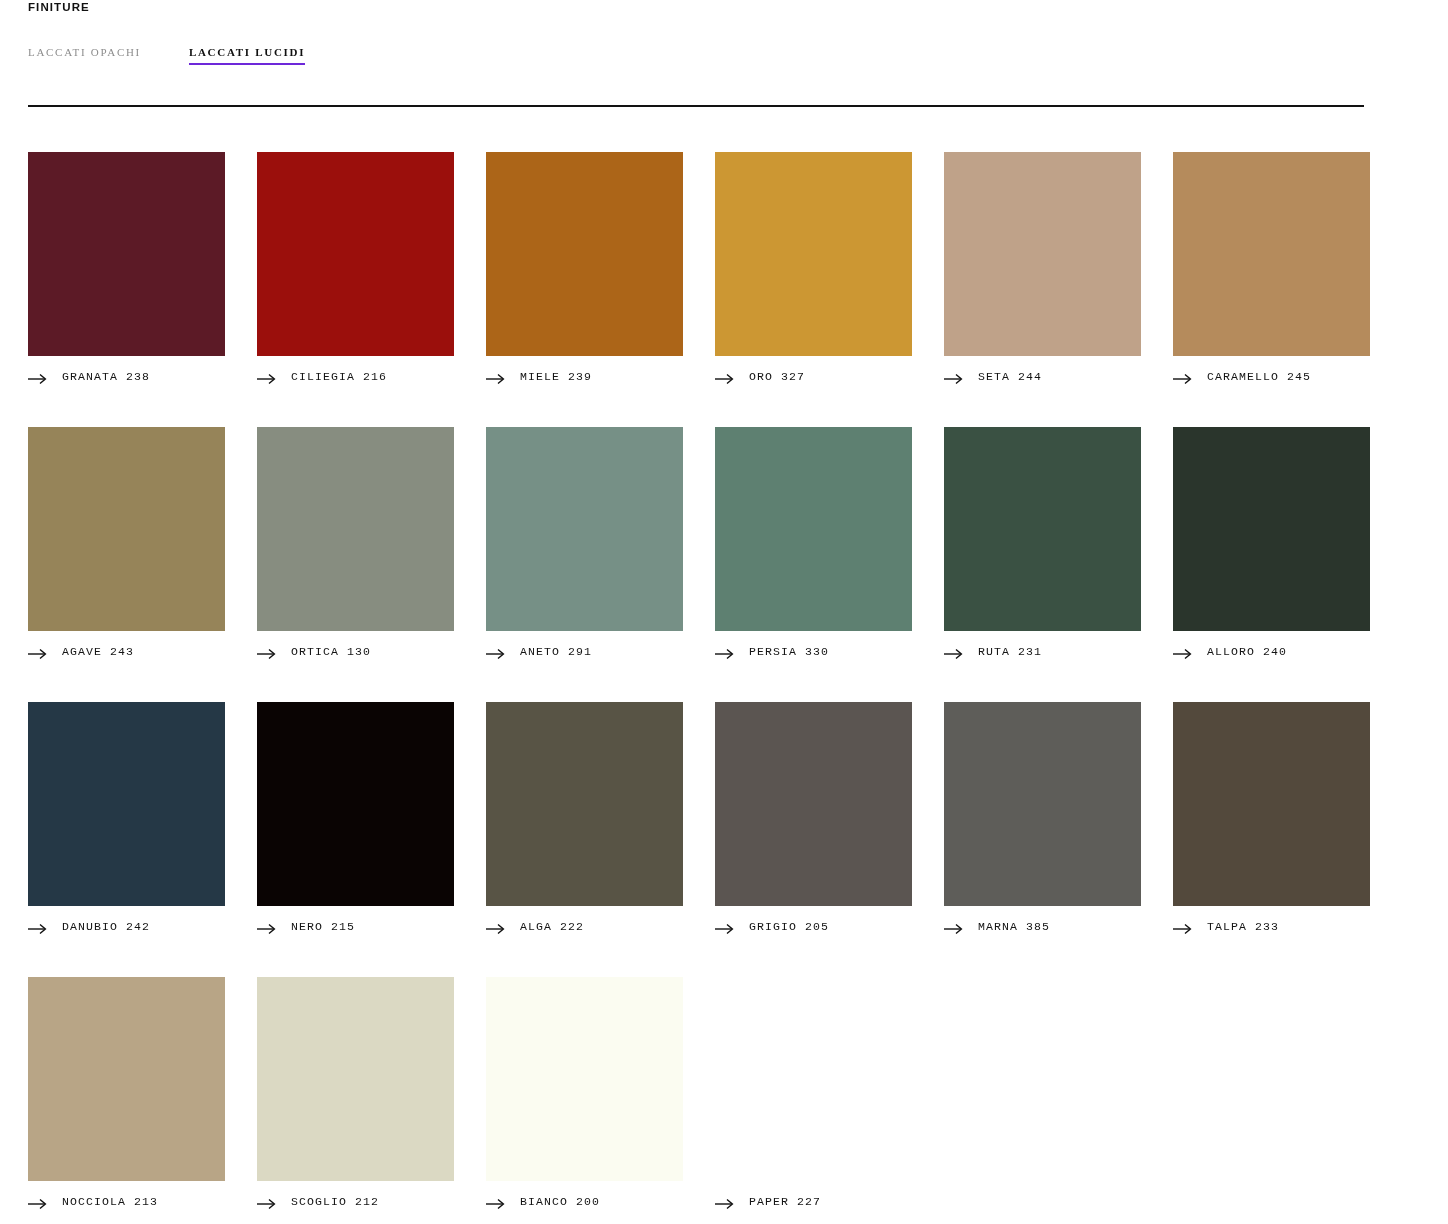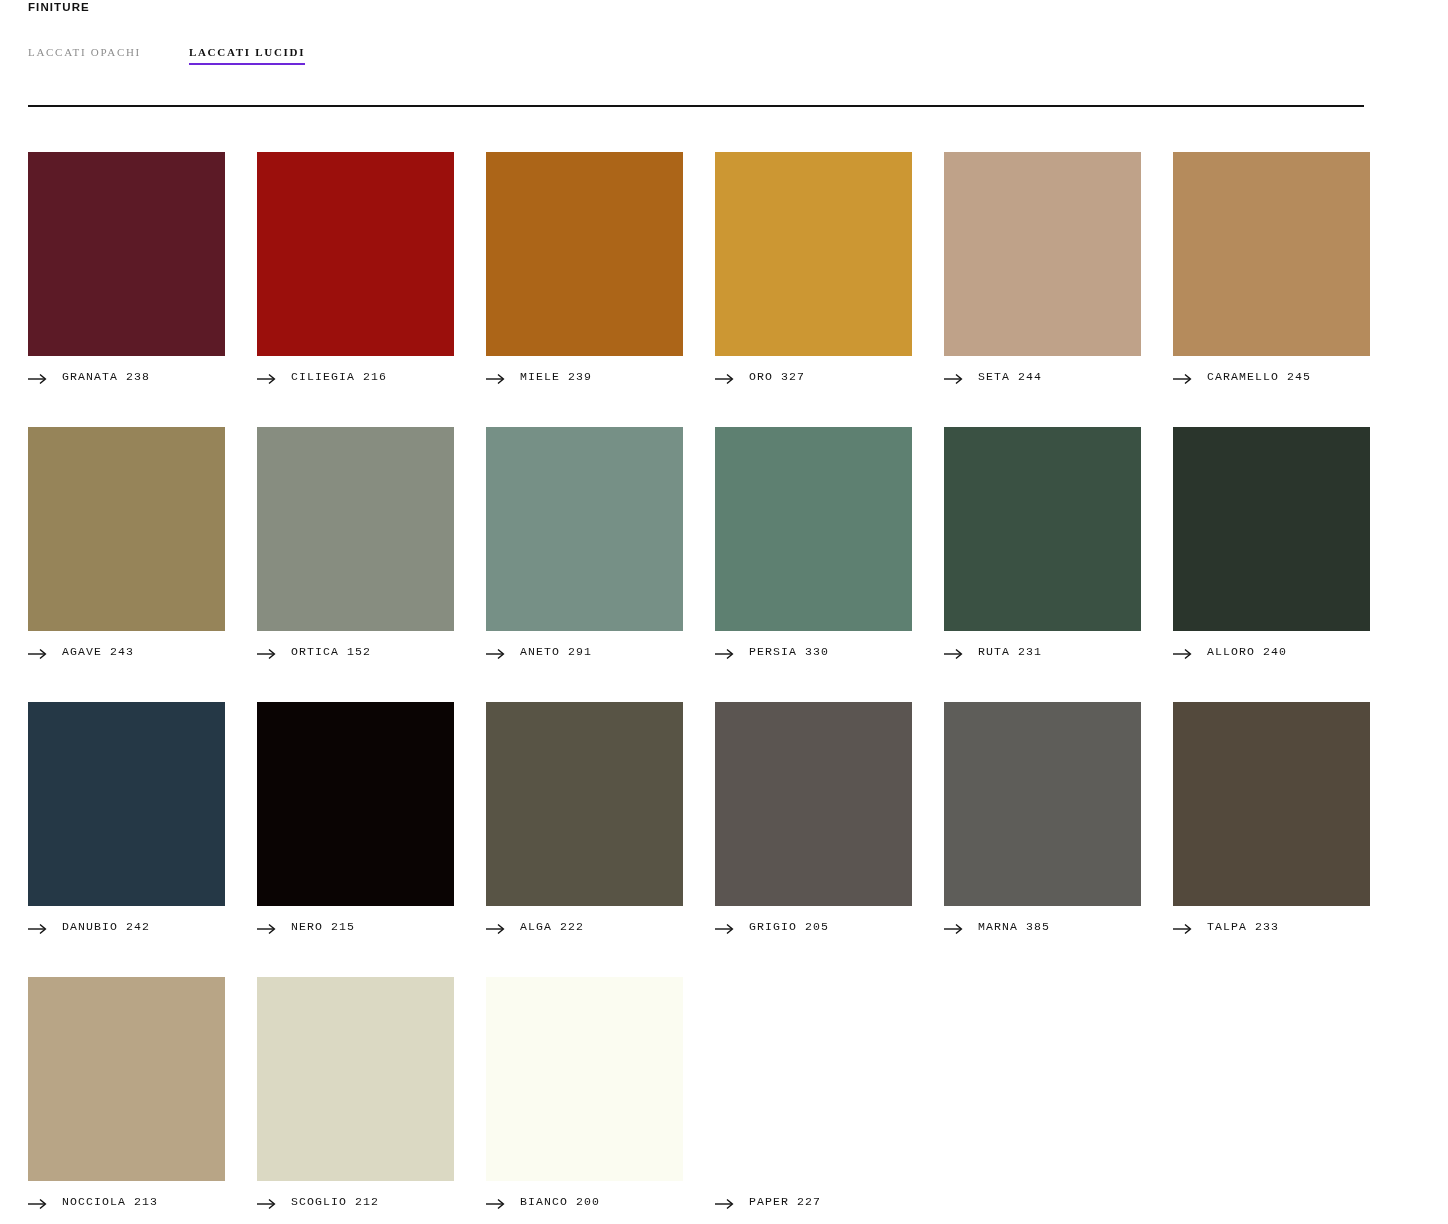--- a/index.html
+++ b/index.html
@@ -199,21 +199,21 @@
           <span class="swatch-label">AGAVE 243</span>
         </div>
       </div>
       <div class="swatch-cell">
         <div class="swatch-chip" style="background: rgb(135, 141, 128);"></div>
         <div class="swatch-label-row">
           <span class="arrow-icon"><svg viewBox="0 0 20 12" width="20" height="12" aria-hidden="true">
               <line x1="0" y1="6" x2="17" y2="6" stroke="#111111" stroke-width="1.4"></line>
               <polyline points="12,1.5 17.4,6 12,10.5" fill="none" stroke="#111111" stroke-width="1.4"></polyline>
             </svg></span>
-          <span class="swatch-label">ORTICA 152</span>
+          <span class="swatch-label">ORTICA 130</span>
         </div>
       </div>
       <div class="swatch-cell">
         <div class="swatch-chip" style="background: rgb(118, 144, 134);"></div>
         <div class="swatch-label-row">
           <span class="arrow-icon"><svg viewBox="0 0 20 12" width="20" height="12" aria-hidden="true">
               <line x1="0" y1="6" x2="17" y2="6" stroke="#111111" stroke-width="1.4"></line>
               <polyline points="12,1.5 17.4,6 12,10.5" fill="none" stroke="#111111" stroke-width="1.4"></polyline>
             </svg></span>
           <span class="swatch-label">ANETO 291</span>

